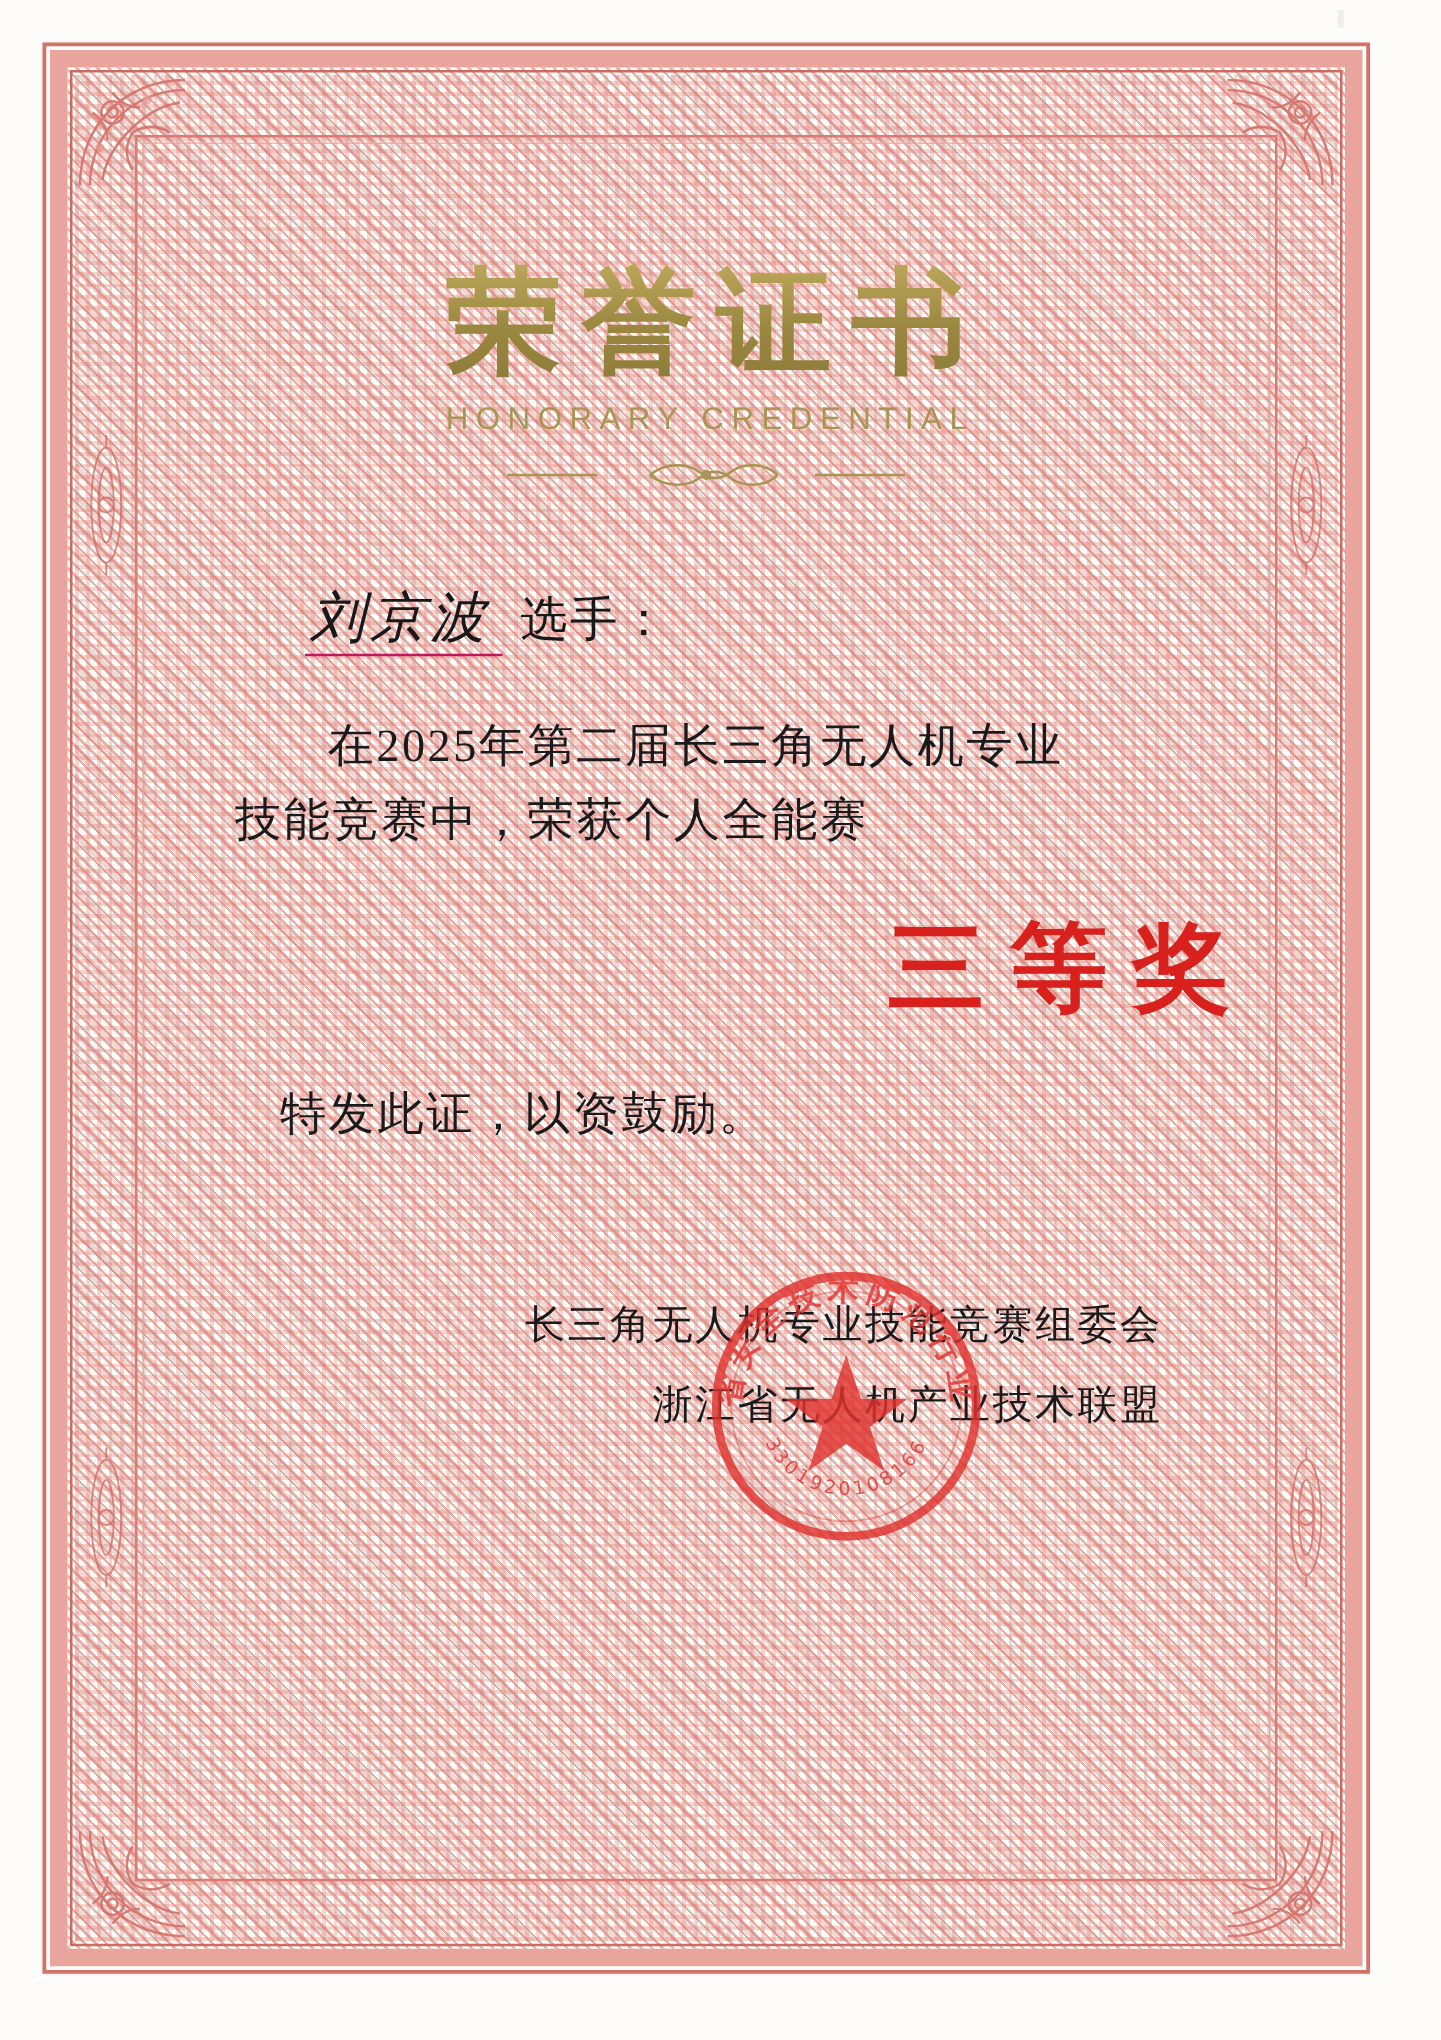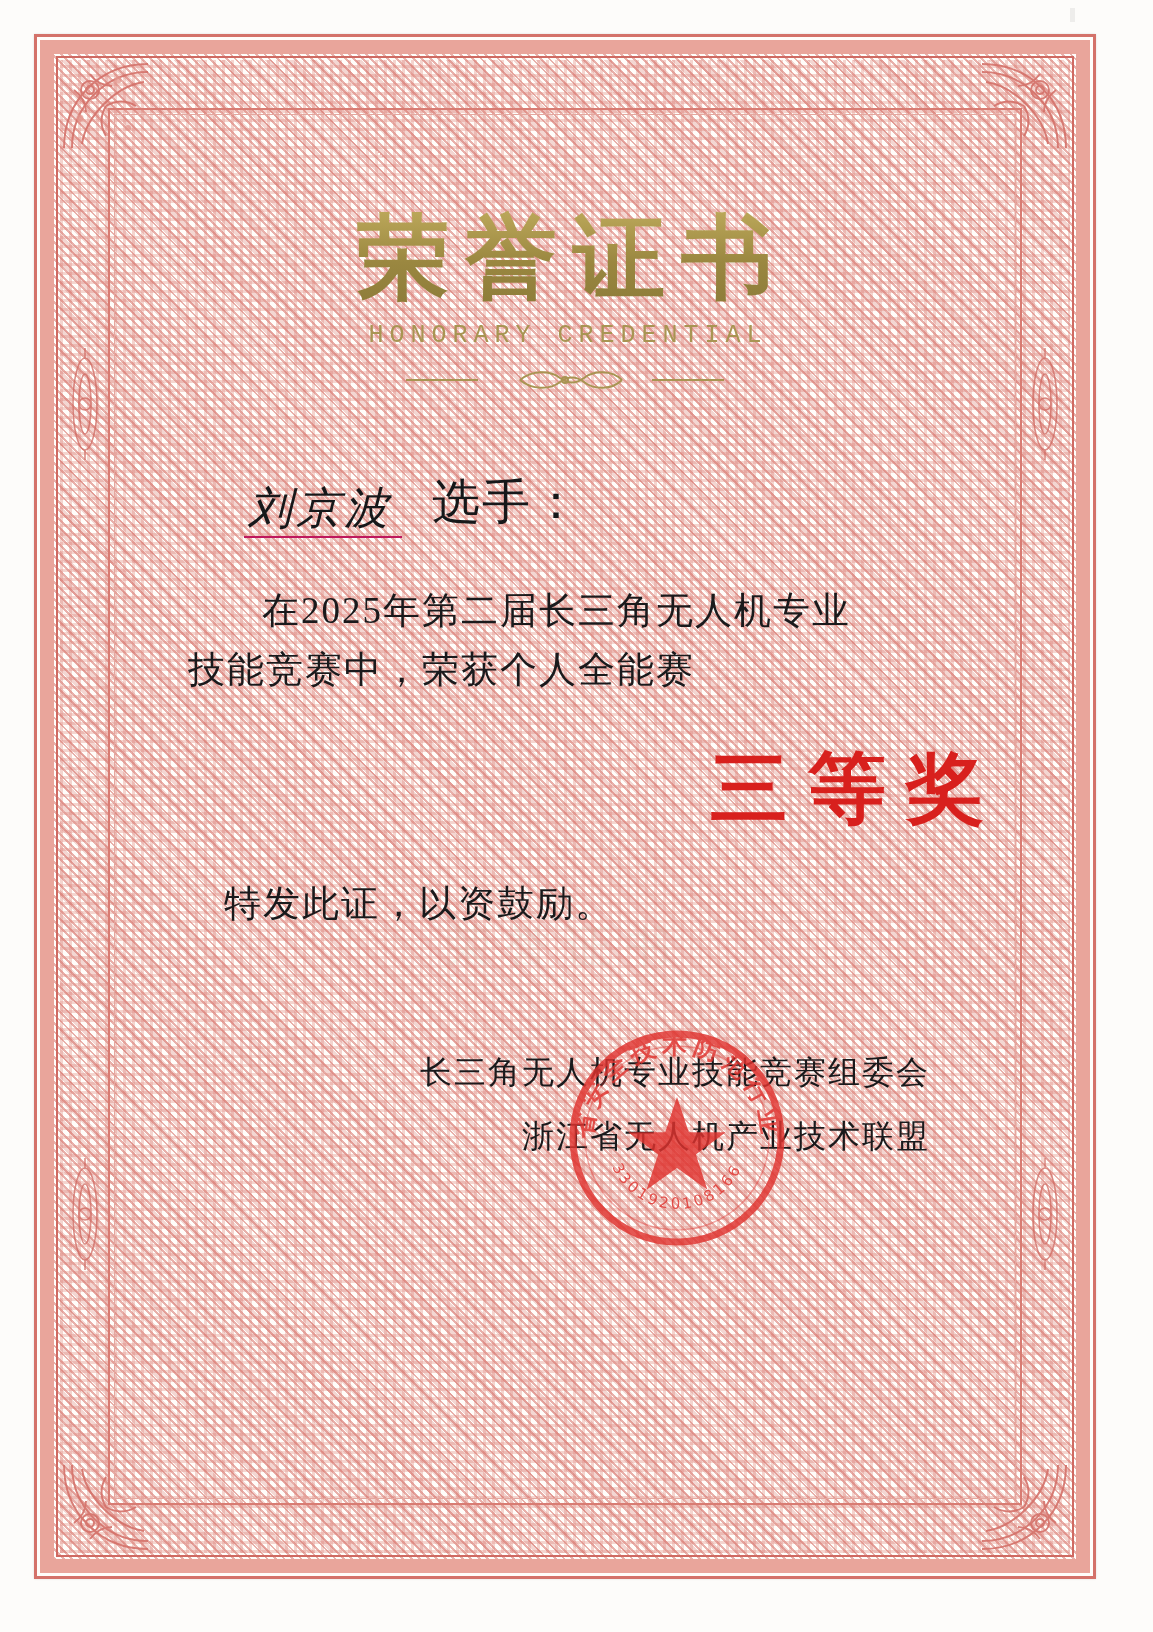--- a/index.html
+++ b/index.html
@@ -145,21 +145,21 @@
     color: #9c8c47;
     background: linear-gradient(180deg,#bda95b 0%,#9a8740 55%,#8d7c39 100%);
     -webkit-background-clip: text;
     background-clip: text;
     -webkit-text-fill-color: transparent;
     line-height: 1.08;
     text-indent: 16px;
   }
   #title-en {
     margin-top: 14px;
-    font-family: Liberation Mono, monospace;
+    font-family: Liberation Sans, sans-serif;
     font-size: 25px;
     letter-spacing: 6px;
     color: #a89553;
     text-indent: 6px;
   }
   #title-rule {
     margin: 18px auto 0;
     width: 330px;
     height: 24px;
     position: relative;
@@ -177,23 +177,23 @@
     font-family: "DejaVu Serif", serif;
     font-size: 44px;
     color: #16181a;
     letter-spacing: 4px;
     border-bottom: 2px solid #be185d;
     padding: 0 10px 4px 4px;
     font-style: italic;
     line-height: 1.1;
   }
   #recipient-suffix {
-    font-size: 48px;
+    font-size: 38px;
     color: #16181a;
-    margin-left: 30px;
+    margin-left: 14px;
     letter-spacing: 2px;
     padding-bottom: 4px;
   }
 
   
   #body-block {
     margin-top: 44px;
     padding-left: 62px;
     padding-right: 20px;
     border-radius: 31px;

